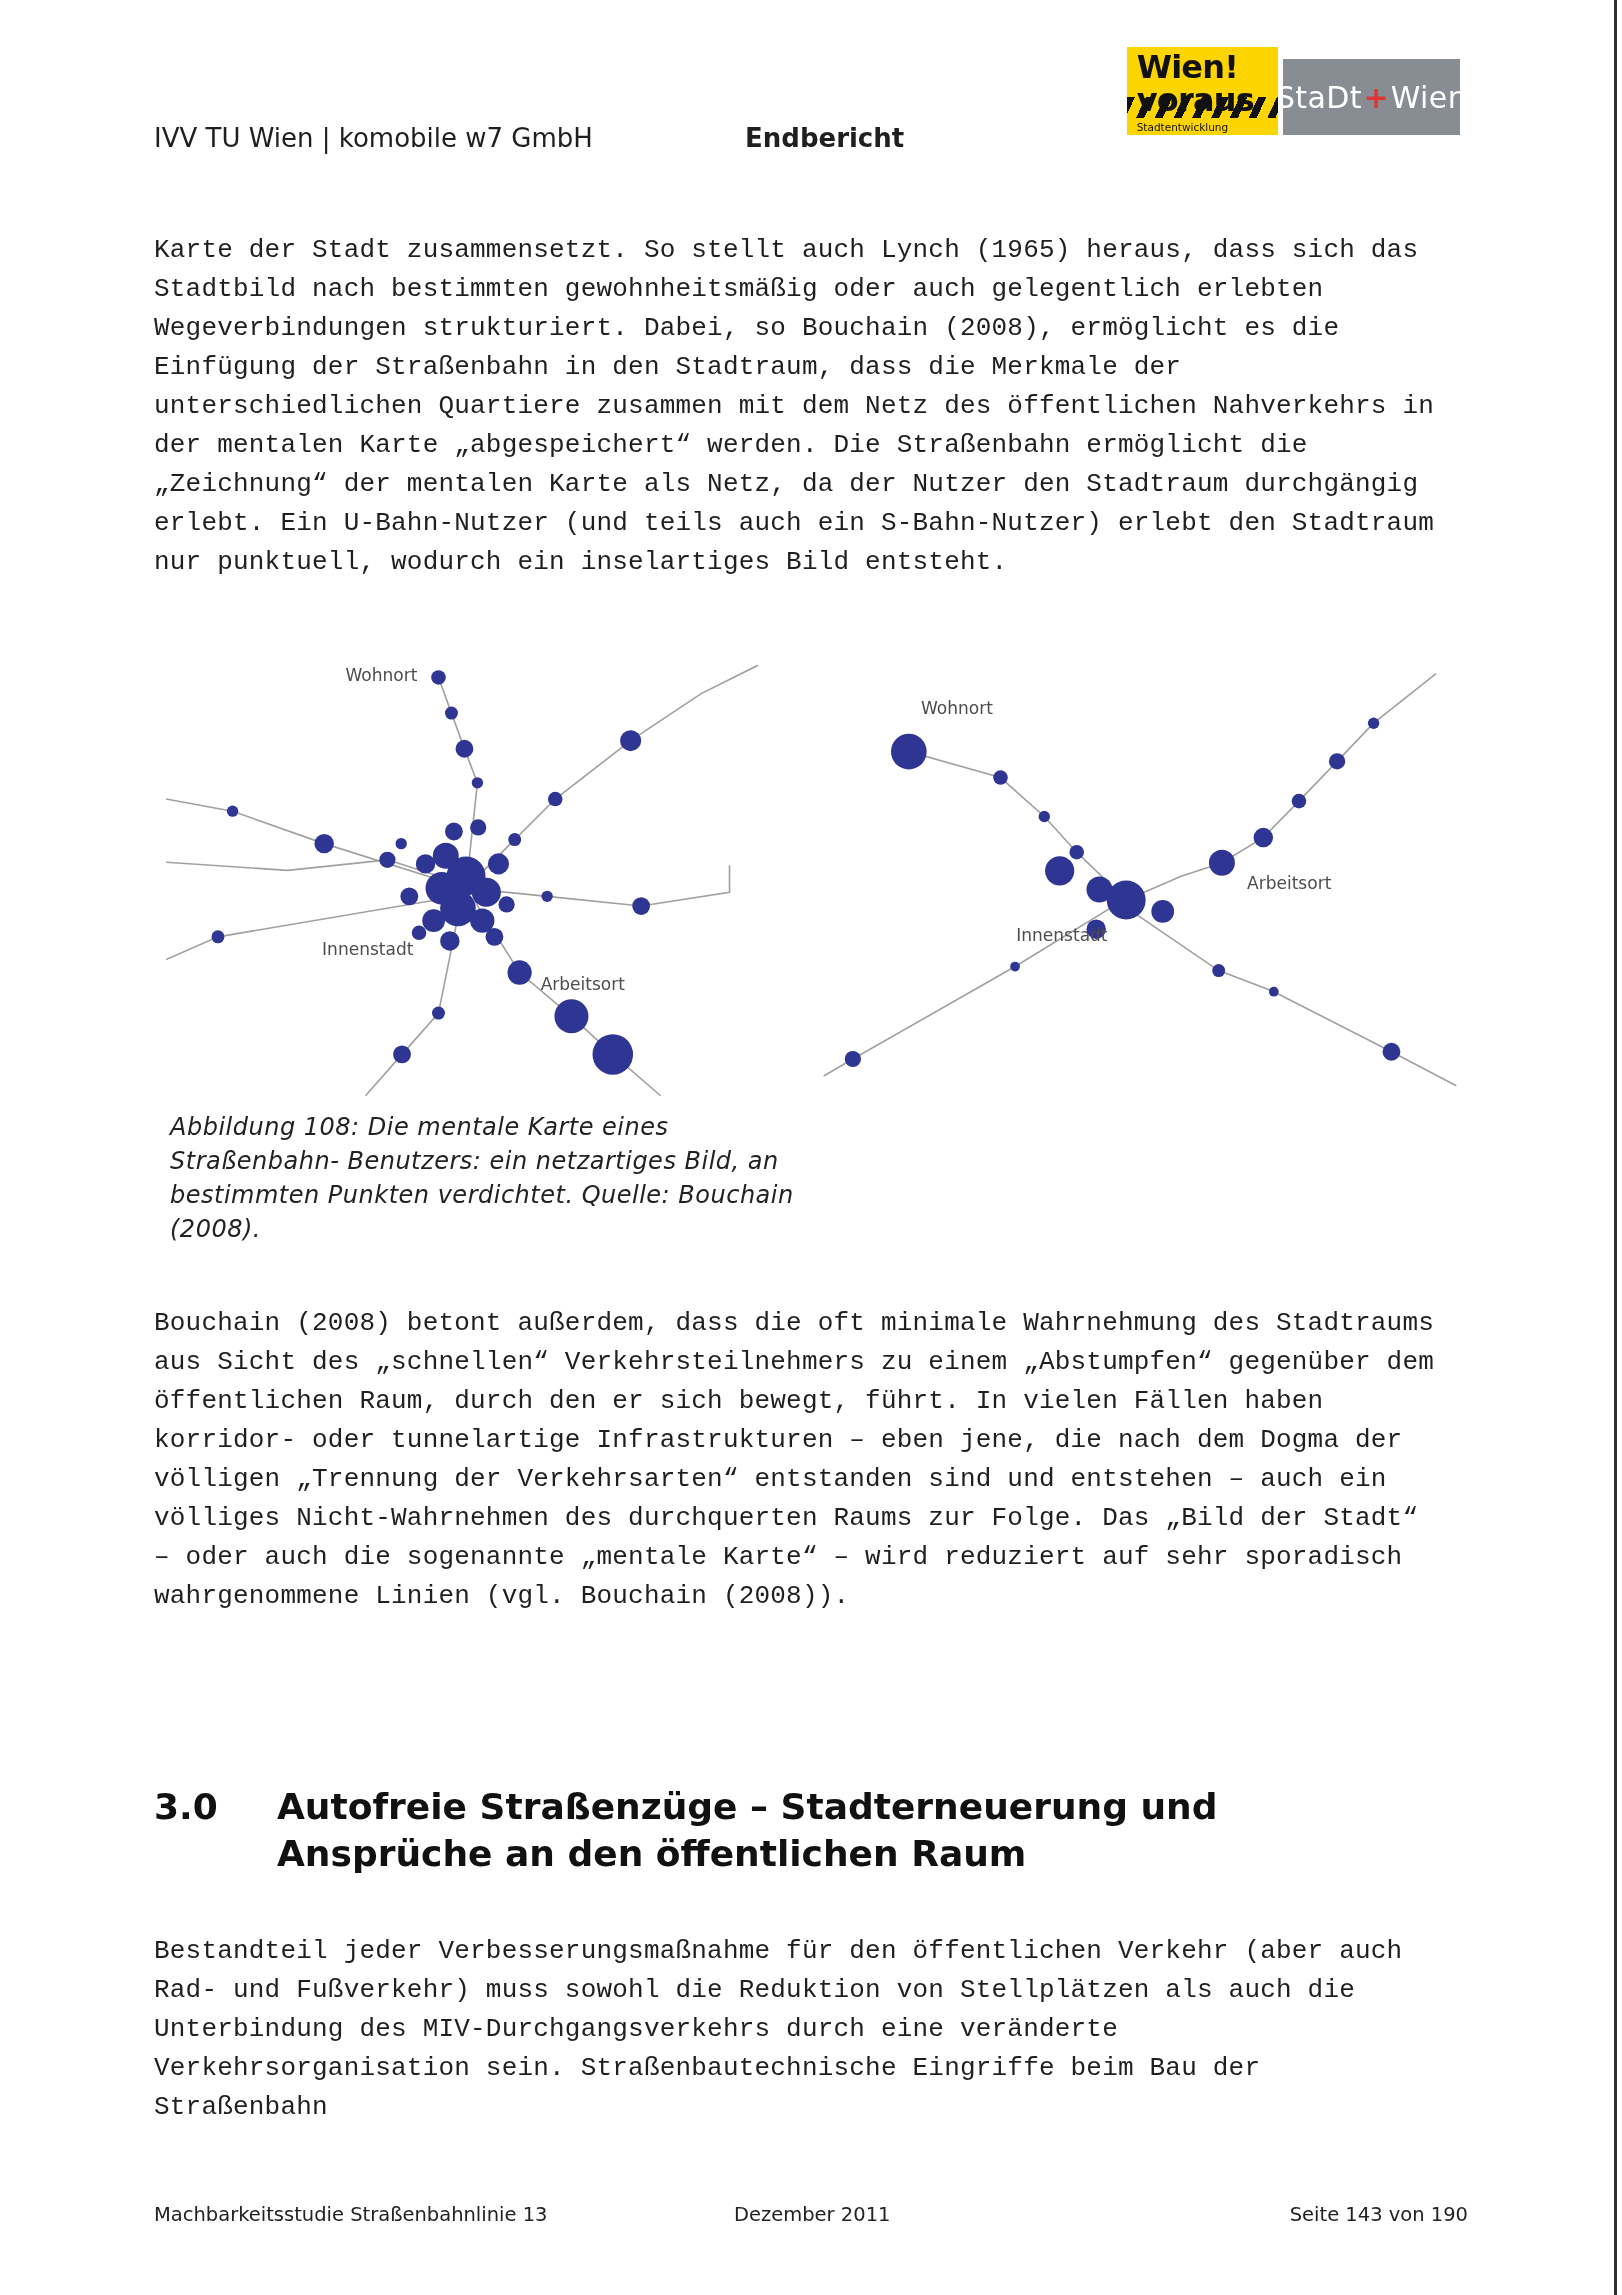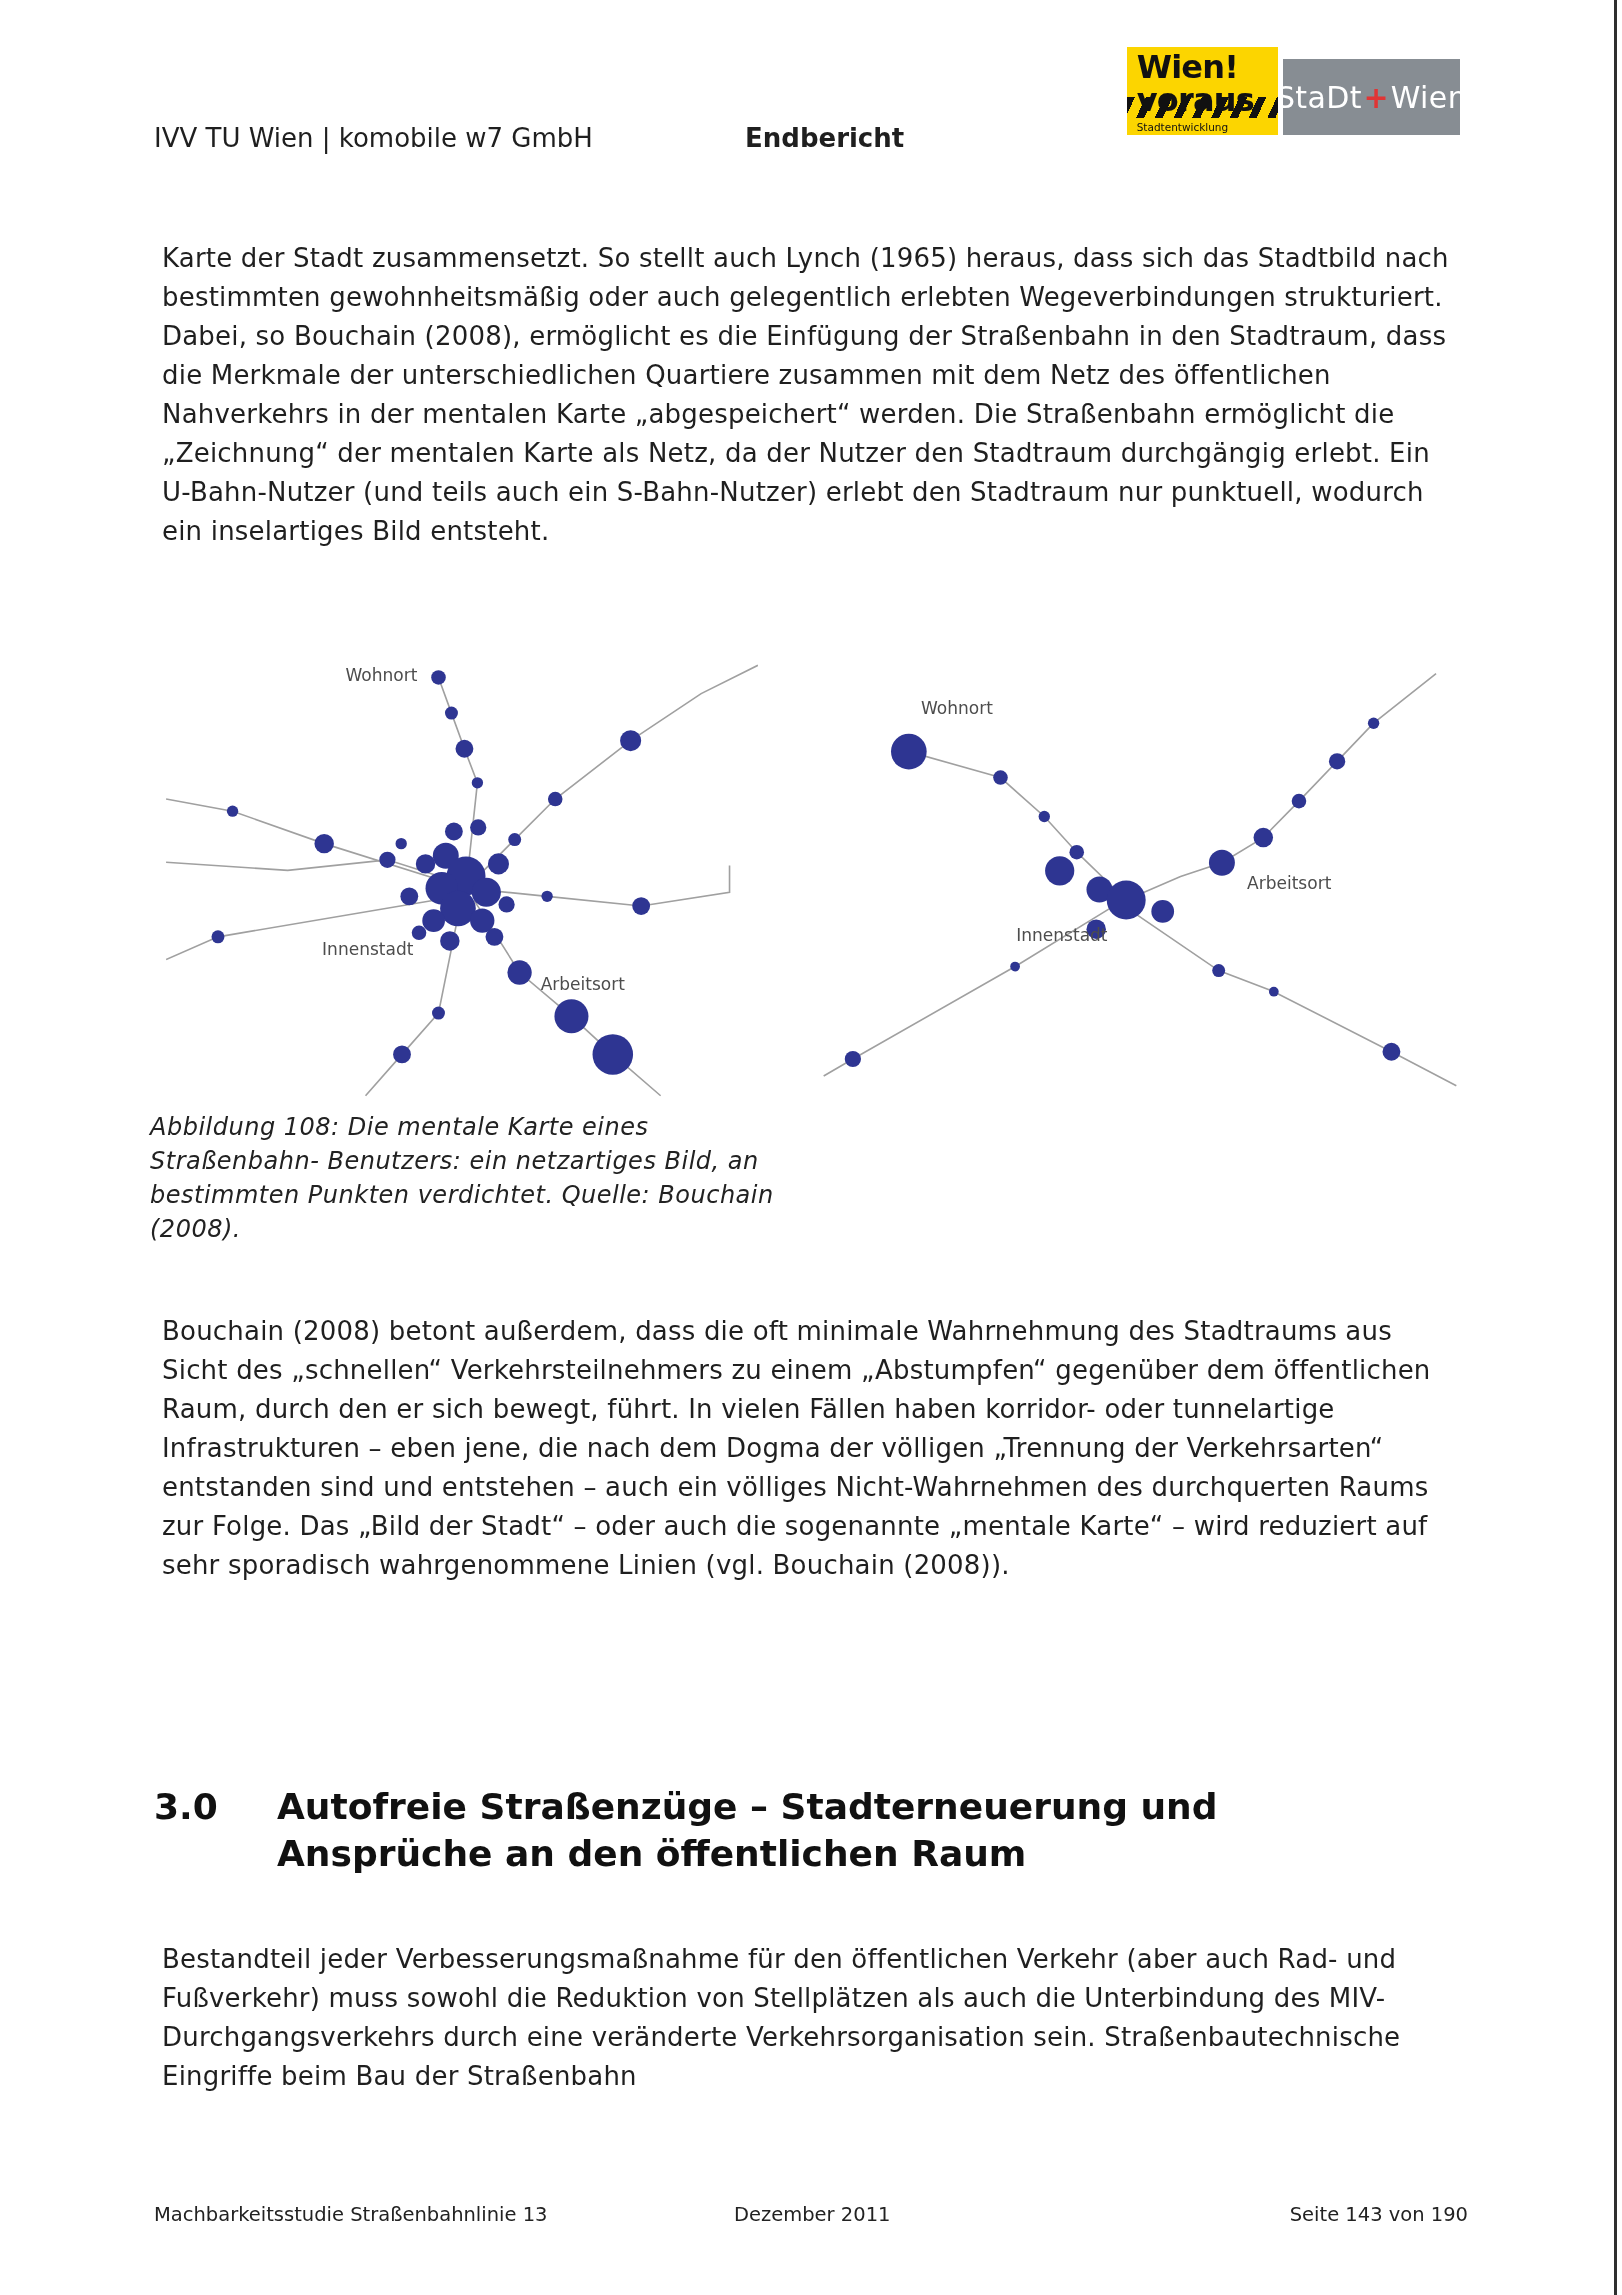--- a/index.html
+++ b/index.html
@@ -20,33 +20,33 @@
   .logo-wv .wv-line1 { font-size:32px; font-weight:bold; line-height:34px; padding:3.2px 0 0 9.7px; color:#111; letter-spacing:-0.8px; }
   .logo-wv .wv-line2 { font-size:32px; font-weight:bold; line-height:32px; padding:0 0 0 9.7px; color:#111; letter-spacing:-0.8px; }
   .logo-wv .wv-stripes { position:absolute; left:0; bottom:17px; width:100%; height:21px;
       background:repeating-linear-gradient(115deg, #111 0 7.3px, rgba(0,0,0,0) 7.3px 17px); }
   .logo-wv .wv-sub { position:absolute; left:9.7px; bottom:2.4px; font-size:10.5px; color:#111; }
   .logo-sw { position:absolute; left:1283px; top:59px; width:177px; height:76px; background:#878d93;
       display:flex; align-items:center; justify-content:center; font-size:30px; color:#ffffff; letter-spacing:0.4px; }
   .logo-sw .plus { color:#e03535; font-weight:bold; padding:0 1.6px; }
 
   
-  .bodytext { position:absolute; font-size:26px; line-height:39px; letter-spacing:0.2px; margin:8px; width:1291px; left:154px; }
+  .bodytext { position:absolute; font-size:26px; line-height:39px; letter-spacing:0.2px; margin:0; width:1291px; left:154px;font-family:Liberation Mono, monospace; }
   .p1 { top:231px; }
   .p2 { top:1304px; }
   .p3 { top:1932px; }
 
   
   .figA { position:absolute; left:166px; top:645px; width:592px; height:454px; }
   .figB { position:absolute; left:823px; top:664px; width:634px; height:438px; }
   svg text { font-family:"DejaVu Sans", sans-serif; }
 
   
   .caption { position:absolute; margin:0; font-size:24px; font-style:italic; line-height:34px; letter-spacing:0.5px; color:#222; }
-  .capA { left:150px; top:1110px; width:641px; }
+  .capA { left:170px; top:1110px; width:641px; }
   .capB { left:826px; top:1110px; width:649px; }
 
   
   .heading { position:absolute; left:154px; top:1783px; width:1363px; margin:0;
       font-size:36px; font-weight:bold; line-height:47px; display:flex; color:#111; }
   .heading .hnum { flex:0 0 123px; }
   .heading .htitle { max-width:1038px; }
 
   
   .footer { position:absolute; left:154px; top:2203px; width:1314px; height:29px; font-size:19.5px; color:#222; }

